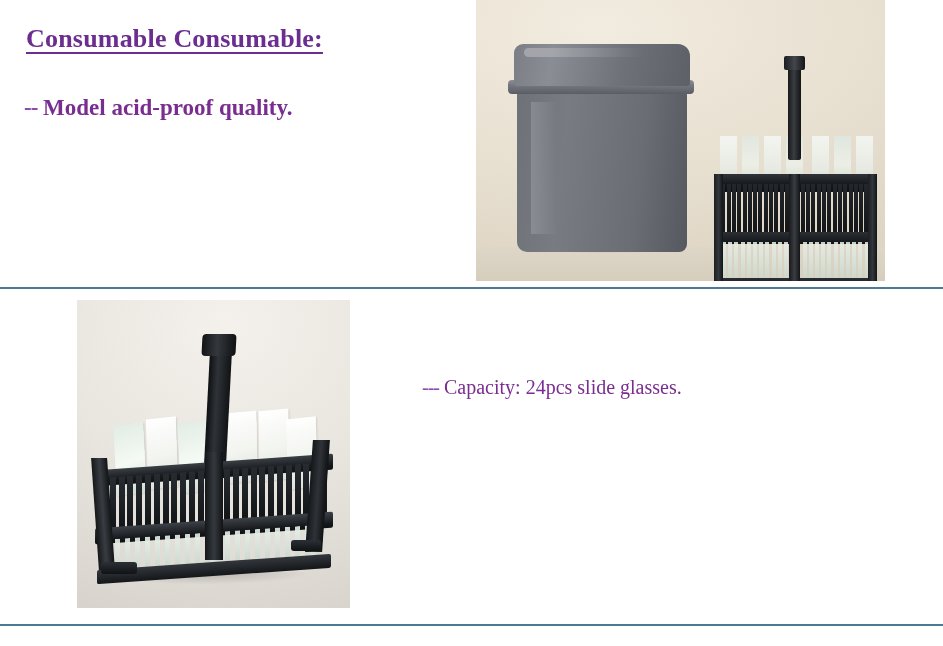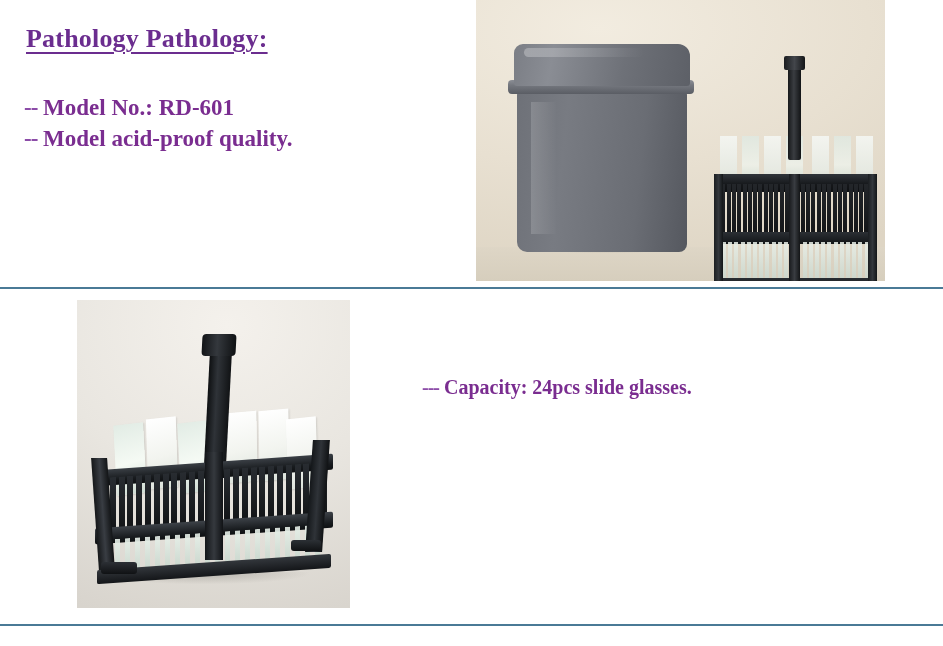--- a/index.html
+++ b/index.html
@@ -33,21 +33,21 @@
     line-height:31px;
     white-space:nowrap;
   }
   .spec-line .dash { color:#8C4CA8; letter-spacing:-1px; }
 
   .capacity-list {
     position:absolute; left:422px; top:372px;
     width: 470px;
   }
   .cap-line {
-    font-size:20px; font-weight:bold;
+    font-size:20px; font-weight:normal;
     color:#7A2D90;
     line-height:30px;
     white-space:nowrap;
   }
   .cap-line .dash { color:#8C4CA8; letter-spacing:-1px; }
 
   
   .rule {
     position:absolute; left:0; width:943px; height:2px;
     background:#4A7A96;
@@ -265,29 +265,25 @@
   .rb-shadow{
     position:absolute; left:4px; top:238px; width:230px; height:14px;
     background:radial-gradient(60% 100% at 45% 10%, rgba(70,68,60,.26), rgba(70,68,60,0) 78%);
   }
 </style>
 </head>
 <body>
 
 <div class="page">
 
-  <div class="headline">Pathology Pathology:</div>
+  <div class="headline">Consumable Consumable:</div>
 
   <div class="spec-list">
 
 
-    <div class="spec-line">
-      <span class="dash">--</span>
-      <span>Model No.: RD-601</span>
-    </div>
 
     <div class="spec-line">
       <span class="dash">--</span>
       <span>Model acid-proof quality.</span>
     </div>
 
   </div>
 
   <div class="photo photo-a">
     <div class="bg-a"></div>

